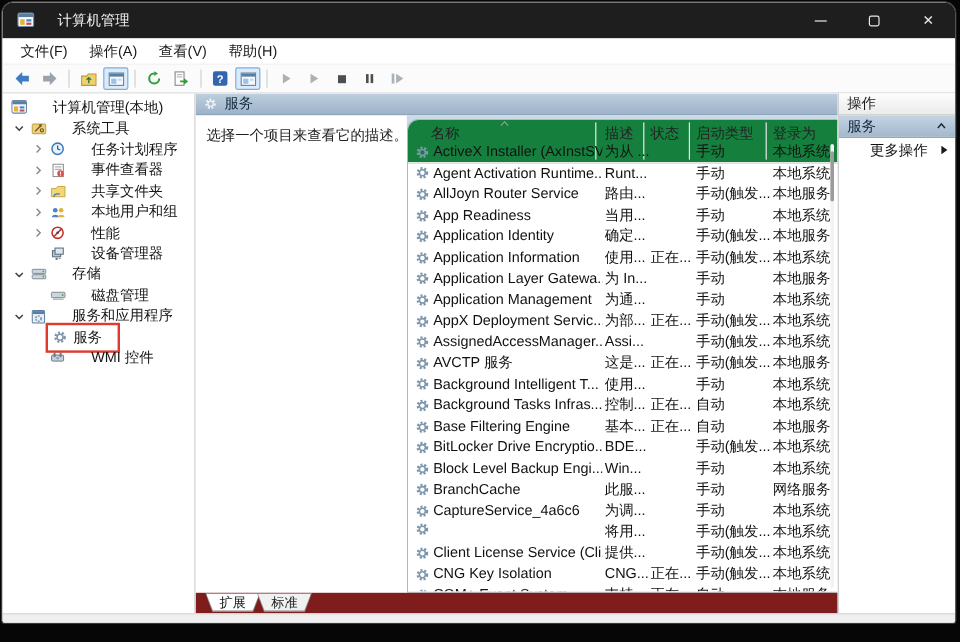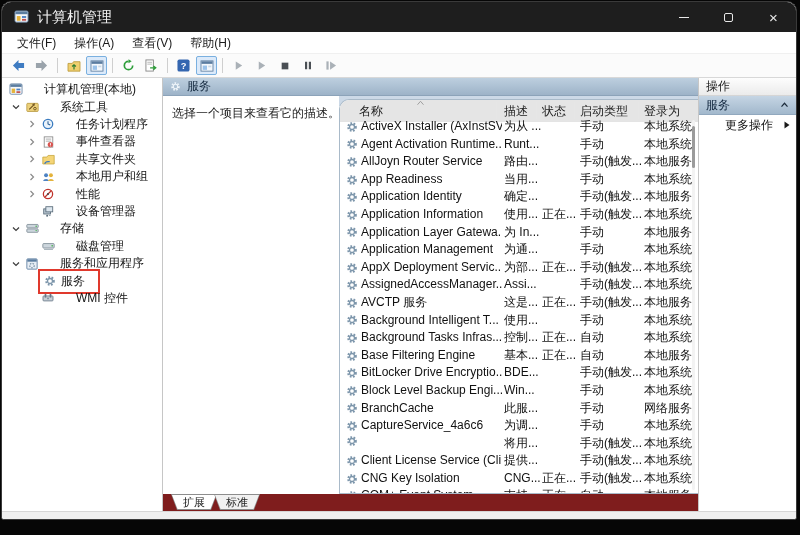--- a/index.html
+++ b/index.html
@@ -12,21 +12,21 @@
     -webkit-font-smoothing:antialiased;
   }
   .window{
     position:absolute; left:1px; top:1px; width:796px; height:519px;
     background:#ffffff; border:1px solid #3a3a3a;
     border-radius:10px 10px 3px 3px; overflow:hidden;
   }
   
   .titlebar{ height:30px; background:#1e1e1e; display:flex; align-items:center; }
   .titlebar .app-ico{ margin-left:12px; display:inline-flex; }
-  .titlebar .title{ color:#f0f0f0; font-size:15px; margin-left:8px; }
+  .titlebar .title{ color:#f0f0f0; font-size:12px; margin-left:19px; }
   .titlebar .spacer{ flex:1; }
   .wc{ width:45px; height:30px; display:flex; align-items:center; justify-content:center; color:#e8e8e8; }
   .wc .min-bar{ width:10px; height:1px; background:#e8e8e8; }
   .wc .max-box{ width:9px; height:9px; border:1px solid #e8e8e8; border-radius:2px; }
   .wc.close{ font-size:15px; line-height:1; }
   
   .menubar{ height:22px; background:#fff; display:flex; align-items:center; padding-left:6px; border-bottom:1px solid #f0f0f0; }
   .menu-item{ padding:0 9px; height:20px; line-height:20px; color:#1a1a1a; }
   
   .toolbar{ height:24px; background:#fbfbfb; border-bottom:1px solid #d8d8d8; display:flex; align-items:center; padding-left:5px; }
@@ -48,21 +48,21 @@
   
   .middle{ flex:1; position:relative; background:#fff; border-right:1px solid #c6c6c6; overflow:hidden; }
   .mmc-header{ position:absolute; left:0; right:0; top:0; height:18px;
     background:linear-gradient(#bdcfdf,#9db3c8); border-bottom:1px solid #8ca3b9;
     display:flex; align-items:center; padding-left:7px; color:#152a40; z-index:1; }
   .mmc-header .hdr-label{ margin-left:6px; }
   .band{ position:absolute; left:176px; right:0; top:18px; height:10px; background:#ccd9e7; z-index:1; }
   .hint{ position:absolute; left:9px; top:27px; color:#222; z-index:2; }
   .list-tab{ position:absolute; left:176px; right:0; top:21px; bottom:17px; background:#fff;
     border:1px solid #a9bac9; border-right:none; border-top-left-radius:10px; overflow:hidden; z-index:2; }
-  .lv-header{ position:relative; height:22px; background:#e5e5e5; border-bottom:1px solid #e4e4e4; color:#222; }
+  .lv-header{ position:relative; height:36px; background:#15803d; border-bottom:1px solid #e4e4e4; color:#222; }
   .lv-col{ position:absolute; top:3px; white-space:nowrap; }
   .lv-sep{ position:absolute; top:2px; bottom:2px; width:1px; background:#e6e6e6; }
   .sort-caret{ position:absolute; left:76px; top:0px; }
   .lv-body{ position:absolute; left:0; right:0; top:18px; bottom:0; overflow:hidden; }
   .svc-row{ height:17.6px; position:relative; color:#111; }
   .c{ position:absolute; top:0; line-height:17.6px; white-space:nowrap; overflow:hidden; }
   .c.name{ left:6px; width:156px; display:flex; align-items:center; }
   .c.name .icon{ margin-right:3px; flex:none; }
   .c.desc{ left:164px; width:37px; }
   .c.status{ left:202px; width:37px; }

